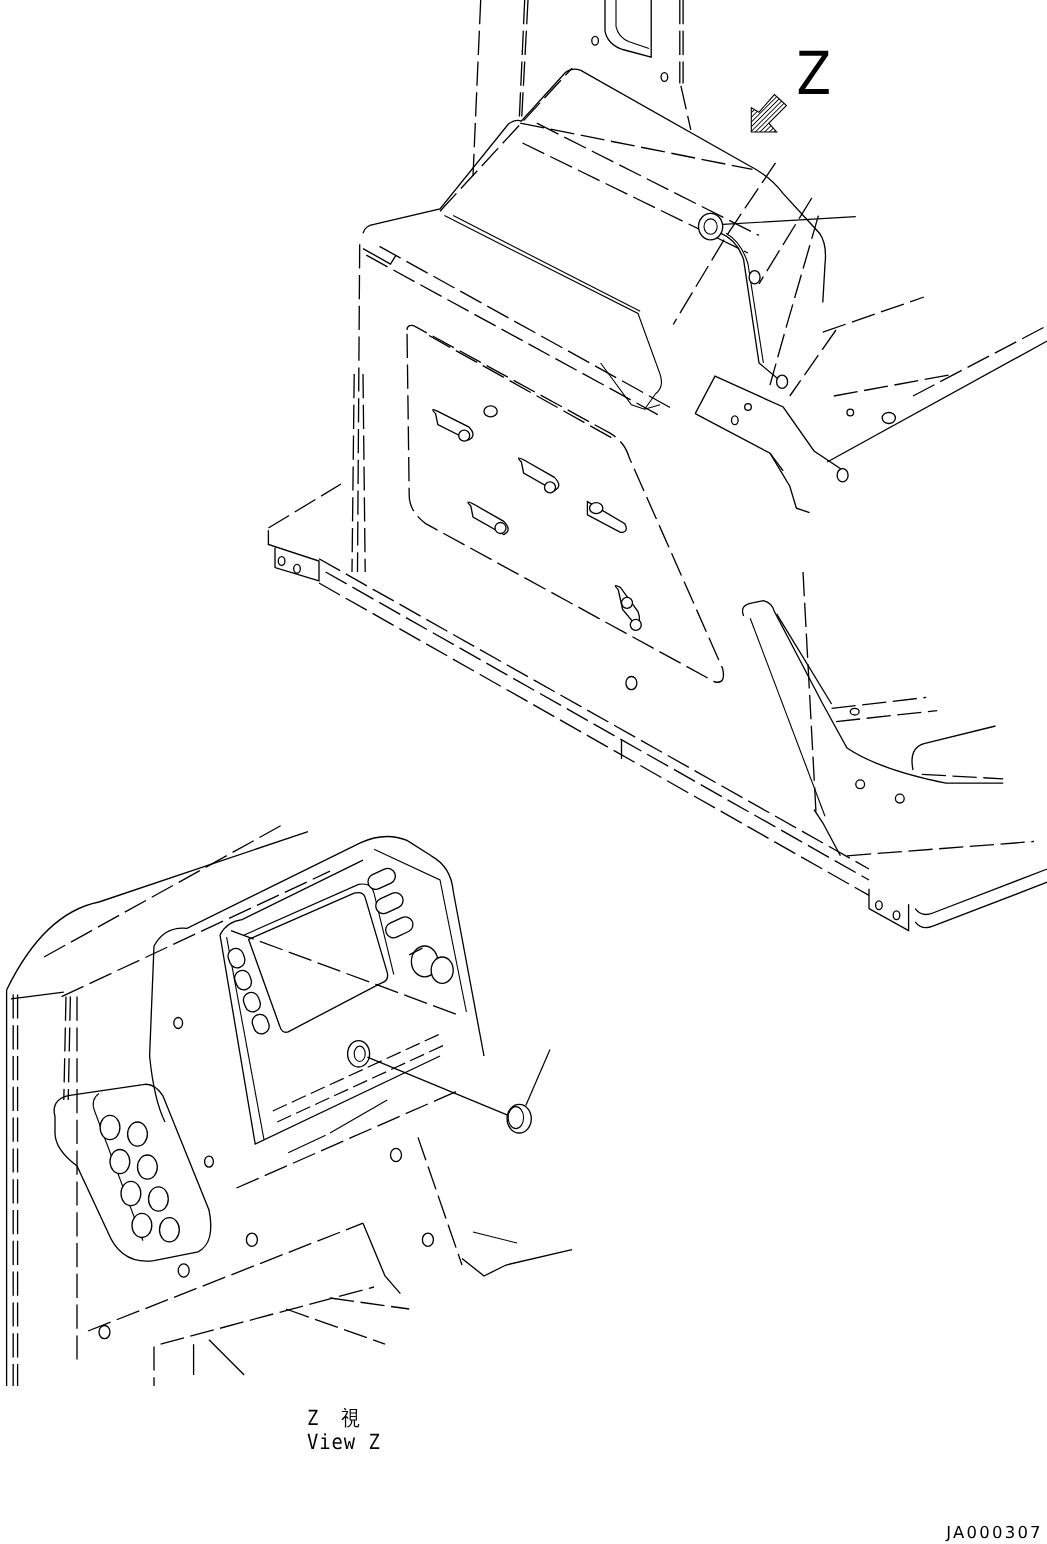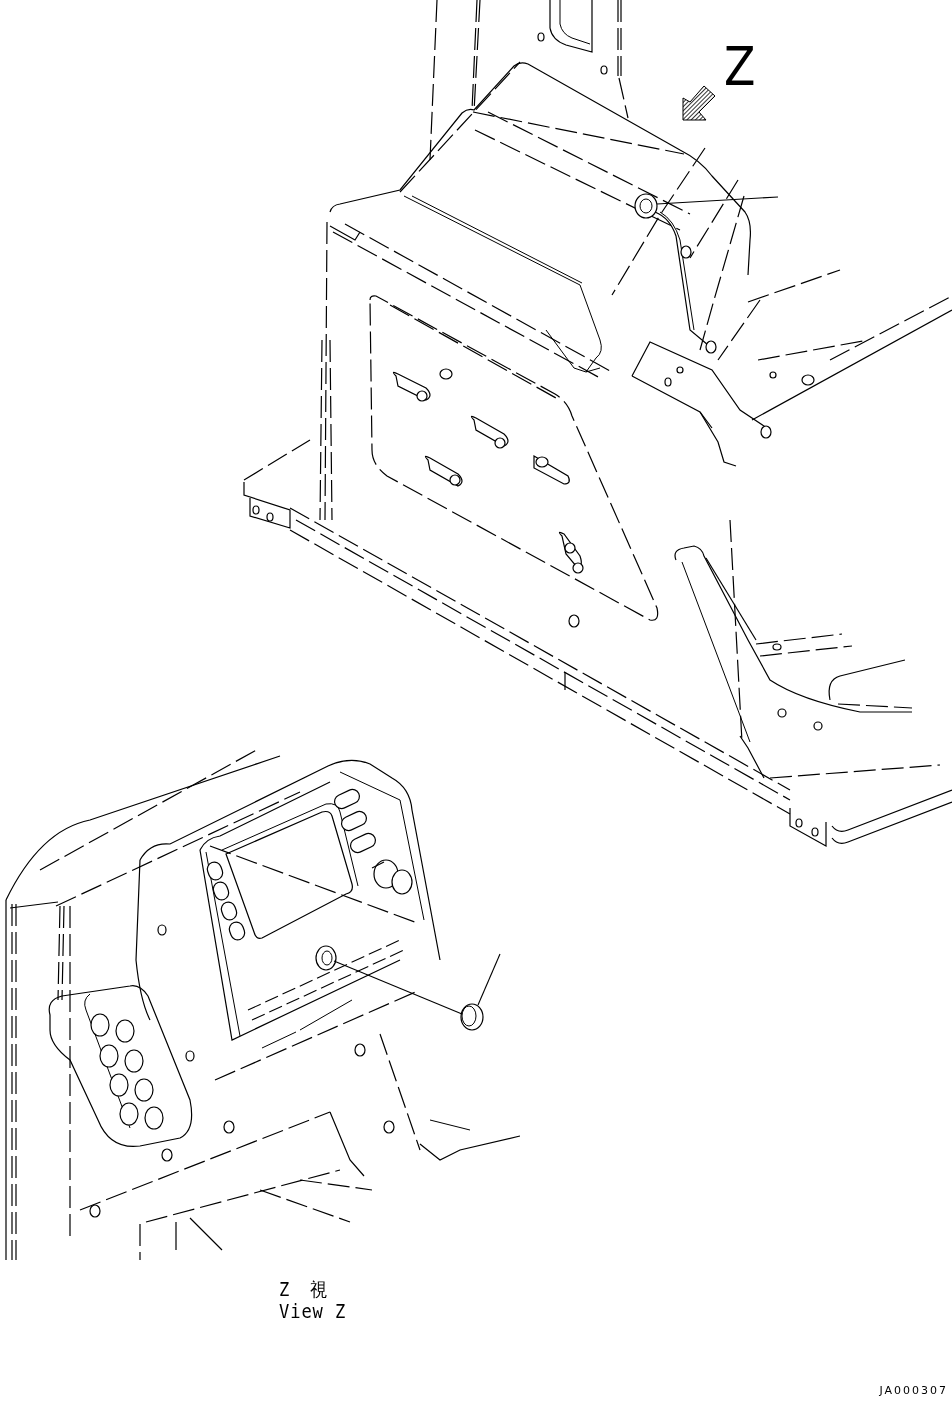--- a/index.html
+++ b/index.html
@@ -11,21 +11,21 @@
   .dsh2 { fill: none; stroke: #000; stroke-width: 1.1; stroke-dasharray: 14 5; }
   .thin { fill: none; stroke: #000; stroke-width: 1; }
   .leader { fill: none; stroke: #000; stroke-width: 1.1; }
   .hole { fill: #fff; stroke: #000; stroke-width: 1.2; }
   .label-z { position: absolute; left: 724px; top: 40px; font-family: "DejaVu Sans", sans-serif;
              font-size: 54px; line-height: 54px; color: #000; transform: scaleX(0.85); transform-origin: left top; }
   .caption { position: absolute; left: 279px; top: 1278px; font-size: 19px; line-height: 22px;
              color: #000; letter-spacing: 1px; transform: scaleX(0.9); transform-origin: left top; }
   .caption .jp { display: flex; gap: 22px; }
   .drawing-id { position: absolute; right: 4px; top: 1384px; font-family: "DejaVu Sans", sans-serif;
-                font-size: 11px; letter-spacing: 2px; color: #000; }
+                font-size: 15px; letter-spacing: 2px; color: #000; }
 </style>
 </head>
 <body>
 
 <svg id="drawing" viewBox="0 0 952 1404" xmlns="http://www.w3.org/2000/svg">
 
   <g>
 
     <g>
       <path class="dash" d="M437 0 L430 160"></path>

